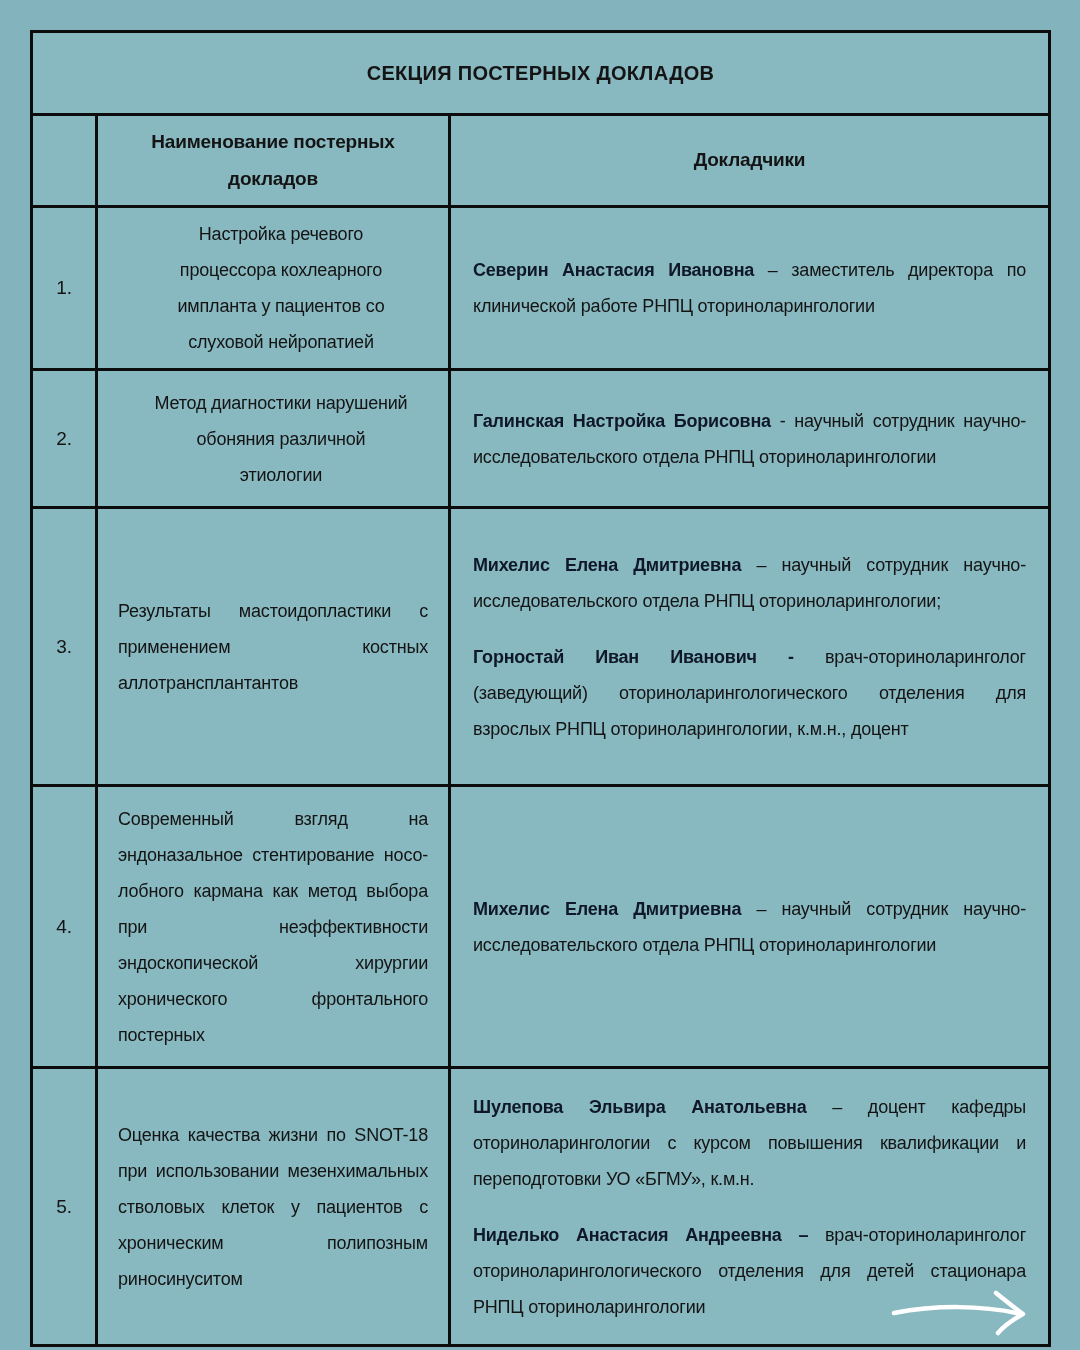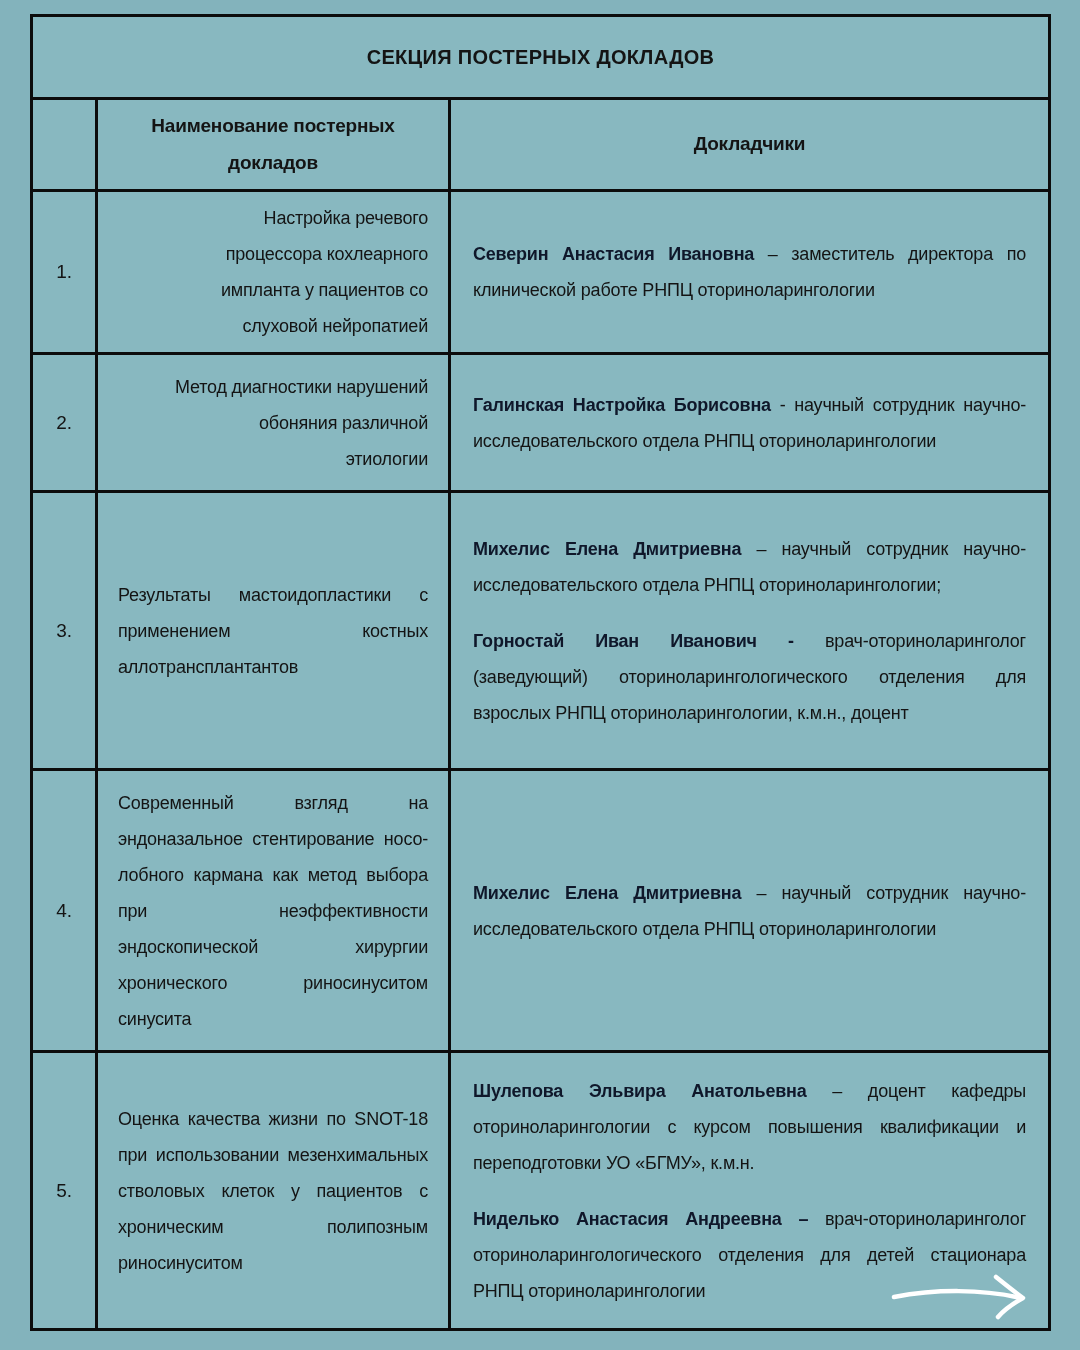--- a/index.html
+++ b/index.html
@@ -9,21 +9,21 @@
     overflow: hidden;
   }
   .poster {
     position: relative;
     width: 1080px; height: 1350px;
     font-family: "Liberation Sans", sans-serif;
     color: var(--text, #141414);
     letter-spacing: -0.2px;
   }
   table.schedule {
-    position: absolute; left: 30px; top: 14px;
+    position: absolute; left: 30px; top: 30px;
     width: 1018px;
     border-collapse: collapse;
     table-layout: fixed;
     background: var(--cell-bg, #88b8c0);
   }
   td { border: 3px solid var(--border, #0c0c0c); padding: 0; vertical-align: middle; }
   tr.r-head  { height: 83px; }
   tr.r-cols  { height: 92px; }
   tr.r1 { height: 162px; }
   tr.r2 { height: 138px; }
@@ -34,21 +34,21 @@
     font-size: 20px; font-weight: bold; text-align: center; letter-spacing: 0.3px;
   }
   .col-head {
     font-size: 19px; font-weight: bold; text-align: center;
     line-height: 1.9; white-space: pre-line;
   }
   .num-cell { text-align: center; font-size: 19px; }
   .report-cell {
     font-size: 18px; line-height: 2.0; padding: 8px 20px;
   }
-  .report-left { text-align: right; white-space: pre-line; padding-left: 36px; }
+  .report-left { text-align: center; white-space: pre-line; padding-left: 36px; }
   .report-just { text-align: justify; margin-top: 44px; }
   .speaker-cell {
     font-size: 18px; line-height: 2.0; padding: 6px 22px;
     text-align: justify; position: relative;
   }
   .speaker-cell p { margin: 0; }
   .speaker-cell p + p { margin-top: 20px; }
   .speaker-cell strong { font-weight: bold; color: #0f172a; }
   .arrow-wrap {
     position: absolute; right: 8px; bottom: 6px;
@@ -104,21 +104,21 @@
       <td class="num-cell">3.</td>
       <td class="report-cell report-just">Результаты мастоидопластики с применением костных аллотрансплантантов</td>
       <td class="speaker-cell">
         <p><strong>Михелис Елена Дмитриевна</strong> <span>– научный сотрудник научно-исследовательского отдела РНПЦ оториноларингологии;</span></p>
         <p><strong>Горностай Иван Иванович -</strong> <span>врач-оториноларинголог (заведующий) оториноларингологического отделения для взрослых РНПЦ оториноларингологии, к.м.н., доцент</span></p>
       </td>
     </tr>
 
     <tr class="r4">
       <td class="num-cell">4.</td>
-      <td class="report-cell report-just">Современный взгляд на эндоназальное стентирование носо-лобного кармана как метод выбора при неэффективности эндоскопической хирургии хронического риносинуситом синусита</td>
+      <td class="report-cell report-just">Современный взгляд на эндоназальное стентирование носо-лобного кармана как метод выбора при неэффективности эндоскопической хирургии хронического фронтального постерных</td>
       <td class="speaker-cell">
         <p><strong>Михелис Елена Дмитриевна</strong> <span>– научный сотрудник научно-исследовательского отдела РНПЦ оториноларингологии</span></p>
       </td>
     </tr>
 
     <tr class="r5">
       <td class="num-cell">5.</td>
       <td class="report-cell report-just">Оценка качества жизни по SNOT-18 при использовании мезенхимальных стволовых клеток у пациентов с хроническим полипозным риносинуситом</td>
       <td class="speaker-cell">
         <p><strong>Шулепова Эльвира Анатольевна</strong> <span>– доцент кафедры оториноларингологии с курсом повышения квалификации и переподготовки УО «БГМУ», к.м.н.</span></p>

